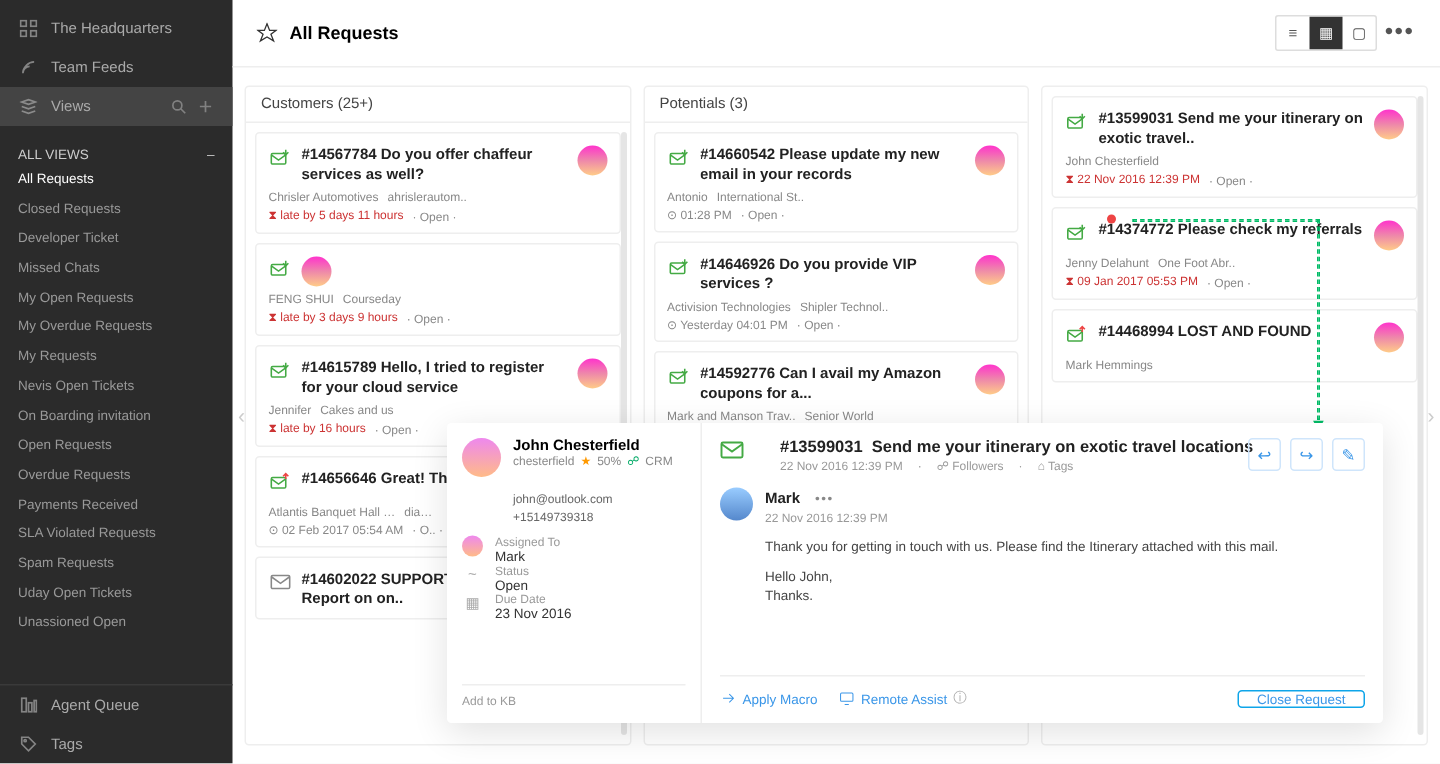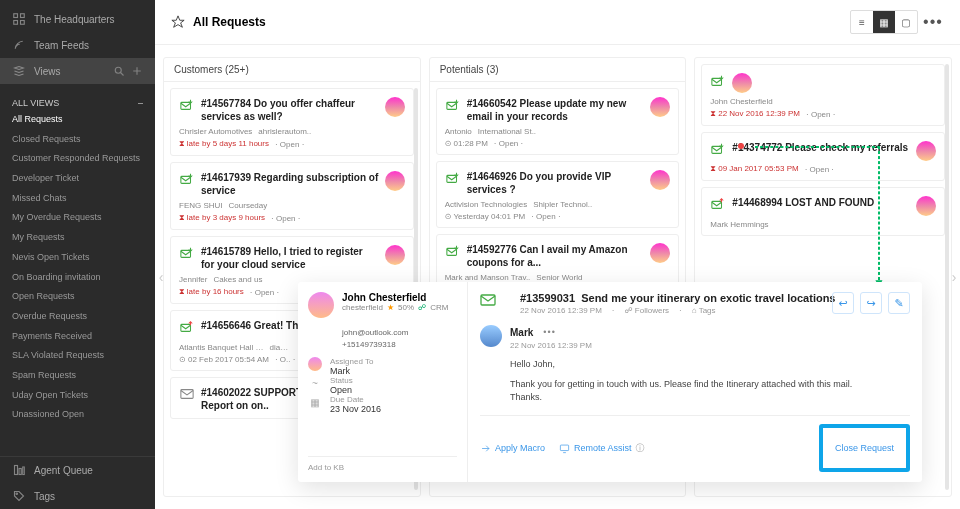--- a/index.html
+++ b/index.html
@@ -70,21 +70,21 @@
 .msg-avatar{width:22px;height:22px;border-radius:50%;background:linear-gradient(180deg,#9cf,#58c);flex-shrink:0}
 .msg-body{flex:1;font-size:9px;color:#444;line-height:1.5}
 .msg-name{font-weight:600;font-size:10px;color:#222}
 .msg-time{font-size:8px;color:#999}
 .msg-actions{position:absolute;right:12px;top:10px;display:flex;gap:6px}
 .msg-act-btn{width:22px;height:22px;border:1px solid #cfe5fb;border-radius:3px;display:flex;align-items:center;justify-content:center;color:#3a96e8;cursor:pointer;font-size:11px}
 .footer{margin-top:auto;display:flex;align-items:center;justify-content:space-between;padding-top:8px;border-top:1px solid #eee}
 .footer-left{display:flex;gap:14px}
 .foot-link{display:flex;gap:4px;align-items:center;color:#3a96e8;font-size:9px;cursor:pointer}
 .foot-link svg{width:11px;height:11px}
-.close-btn{border:4px solid #0ea5e9;color:#3a96e8;font-size:9px;padding:15px 12px;border-radius:3px;cursor:pointer}
+.close-btn{border:1px solid #0ea5e9;color:#3a96e8;font-size:9px;padding:0 12px;border-radius:3px;cursor:pointer}
 .ellip{color:#888;margin-right:-4px;margin-left:4px;cursor:pointer;letter-spacing:1px}
 </style>
 </head>
 <body>
 
 <div class="app">
   <aside class="sidebar">
     <div class="side-top">
       <div class="side-item">
         <span class="side-item-icon">
@@ -125,23 +125,23 @@
         </span>
       </div>
     </div>
     <div class="side-views">
       <div class="views-sub-head">
           <span>ALL VIEWS</span>
           <span>–</span>
         </div>
       <div class="view-link selected">All Requests</div>
       <div class="view-link">Closed Requests</div>
-      <div class="view-link">Customer Responded Requests</div>
       <div class="view-link">Developer Ticket</div>
       <div class="view-link">Missed Chats</div>
+      <div class="view-link">My Open Requests</div>
       <div class="view-link">My Overdue Requests</div>
       <div class="view-link">My Requests</div>
       <div class="view-link">Nevis Open Tickets</div>
       <div class="view-link">On Boarding invitation</div>
       <div class="view-link">Open Requests</div>
       <div class="view-link">Overdue Requests</div>
       <div class="view-link">Payments Received</div>
       <div class="view-link">SLA Violated Requests</div>
       <div class="view-link">Spam Requests</div>
       <div class="view-link">Uday Open Tickets</div>
@@ -217,21 +217,20 @@
               </div>
               <div class="card">
                 <div class="card-top">
                   <div class="card-icon">
                     <svg viewBox="0 0 16 16" stroke="#4a4" fill="none" stroke-width="1.2">
                       <rect x="1" y="5" width="11" height="8" rx="1"></rect>
                       <path d="M1 6l5.5 4L12 6"></path>
                       <path d="M12 2v4M10 4l2 2 2-2" stroke="#4a4"></path>
                     </svg>
                   </div>
-                  <div class="card-title">#14617939 Regarding subscription of service</div>
                   <div class="card-avatar avatar"></div>
                 </div>
                 <div class="card-meta">
                   <span>FENG SHUI</span>
                   <span>Courseday</span>
                 </div>
                 <div class="card-status">
                   <span class="red">⧗ late by 3 days 9 hours</span>
                   <span>· Open ·</span>
                 </div>
@@ -365,20 +364,21 @@
           <div id="col2">
               <div class="card">
                 <div class="card-top">
                   <div class="card-icon">
                     <svg viewBox="0 0 16 16" stroke="#4a4" fill="none" stroke-width="1.2">
                       <rect x="1" y="5" width="11" height="8" rx="1"></rect>
                       <path d="M1 6l5.5 4L12 6"></path>
                       <path d="M12 2v4M10 4l2 2 2-2" stroke="#4a4"></path>
                     </svg>
                   </div>
+                  <div class="card-title">#13599031 Send me your itinerary on exotic travel..</div>
                   <div class="card-avatar avatar"></div>
                 </div>
                 <div class="card-meta">
                   <span>John Chesterfield</span>
                 </div>
                 <div class="card-status">
                   <span class="red">⧗ 22 Nov 2016 12:39 PM</span>
                   <span>· Open ·</span>
                 </div>
               </div>
@@ -386,20 +386,24 @@
                 <div class="card-top">
                   <div class="card-icon">
                     <svg viewBox="0 0 16 16" stroke="#4a4" fill="none" stroke-width="1.2">
                       <rect x="1" y="5" width="11" height="8" rx="1"></rect>
                       <path d="M1 6l5.5 4L12 6"></path>
                       <path d="M12 2v4M10 4l2 2 2-2" stroke="#4a4"></path>
                     </svg>
                   </div>
                   <div class="card-title">#14374772 Please check my referrals</div>
                   <div class="card-avatar avatar"></div>
+                </div>
+                <div class="card-meta">
+                  <span>Jenny Delahunt</span>
+                  <span>One Foot Abr..</span>
                 </div>
                 <div class="card-status">
                   <span class="red">⧗ 09 Jan 2017 05:53 PM</span>
                   <span>· Open ·</span>
                 </div>
               </div>
               <div class="card">
                 <div class="card-top">
                   <div class="card-icon">
                     <svg viewBox="0 0 16 16" stroke="#4a4" fill="none" stroke-width="1.2">
@@ -496,22 +500,22 @@
       </div>
     </div>
     <div class="msg">
       <div class="msg-avatar"></div>
       <div class="msg-body">
         <div style="display:flex;align-items:center;gap:6px">
             <span class="msg-name">Mark</span>
             <span class="ellip">•••</span>
           </div>
         <div class="msg-time">22 Nov 2016 12:39 PM</div>
+        <div style="margin-top:6px">Thank you for getting in touch with us. Please find the Itinerary attached with this mail.</div>
         <div style="margin-top:6px">Hello John,</div>
-        <div style="margin-top:6px">Thank you for getting in touch with us. Please find the Itinerary attached with this mail.</div>
         <div>Thanks.</div>
       </div>
     </div>
     <div class="footer">
       <div class="footer-left">
         <div class="foot-link">
             <svg viewBox="0 0 16 16" stroke="#3a96e8" fill="none">
               <path d="M3 8h10M9 4l4 4-4 4"></path>
             </svg>
             <span>Apply Macro</span>

